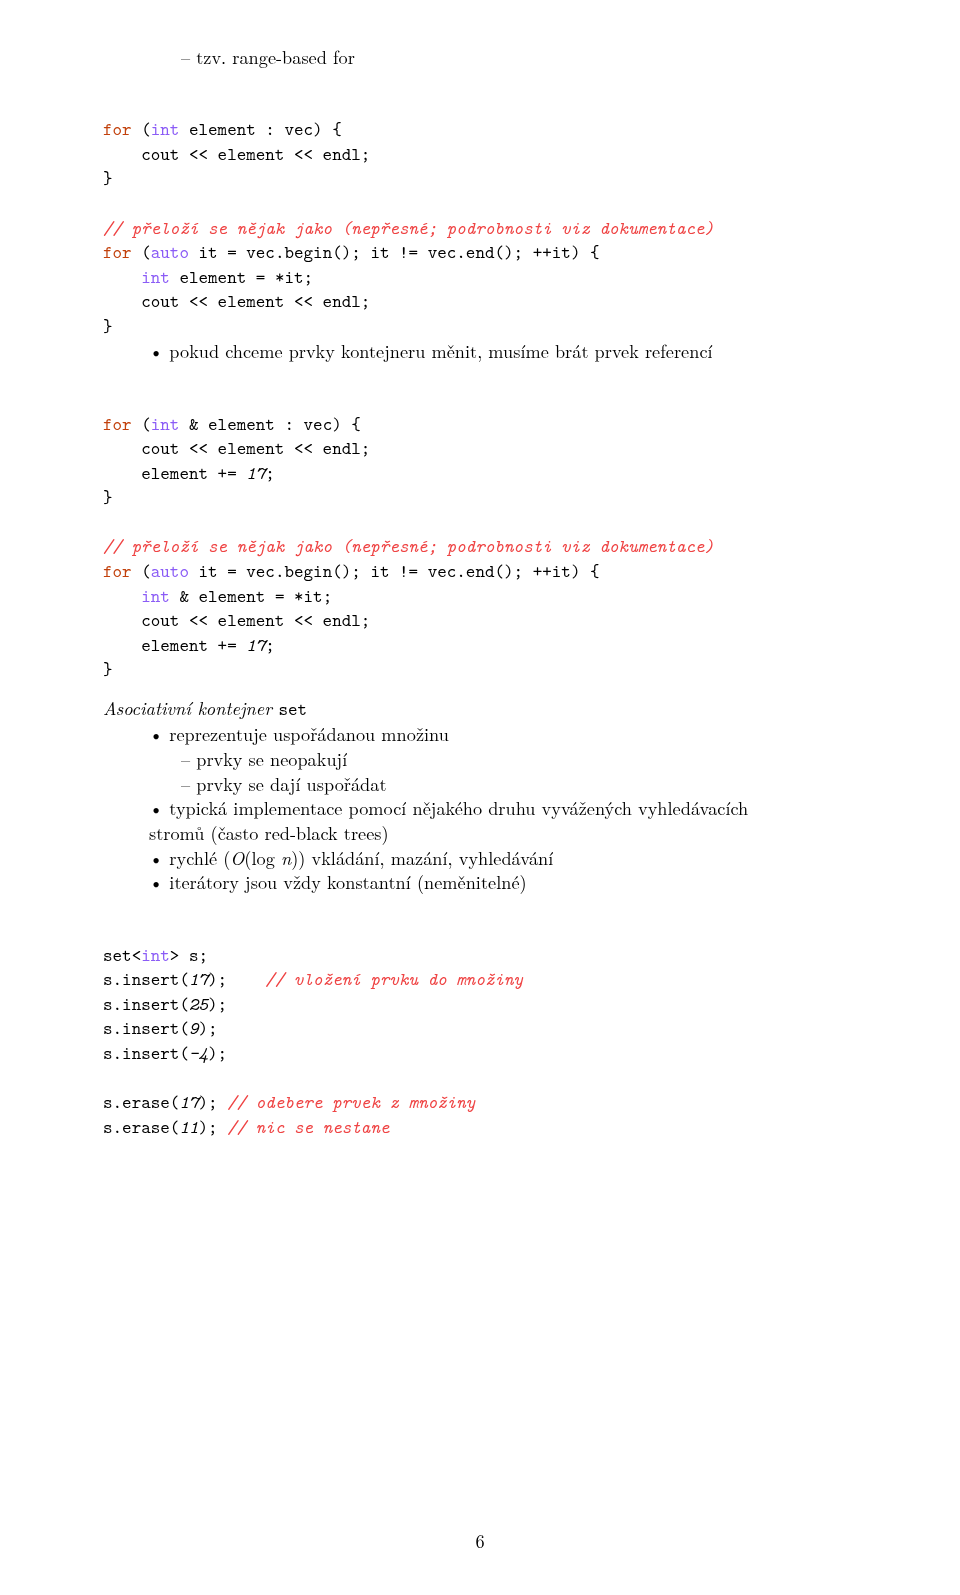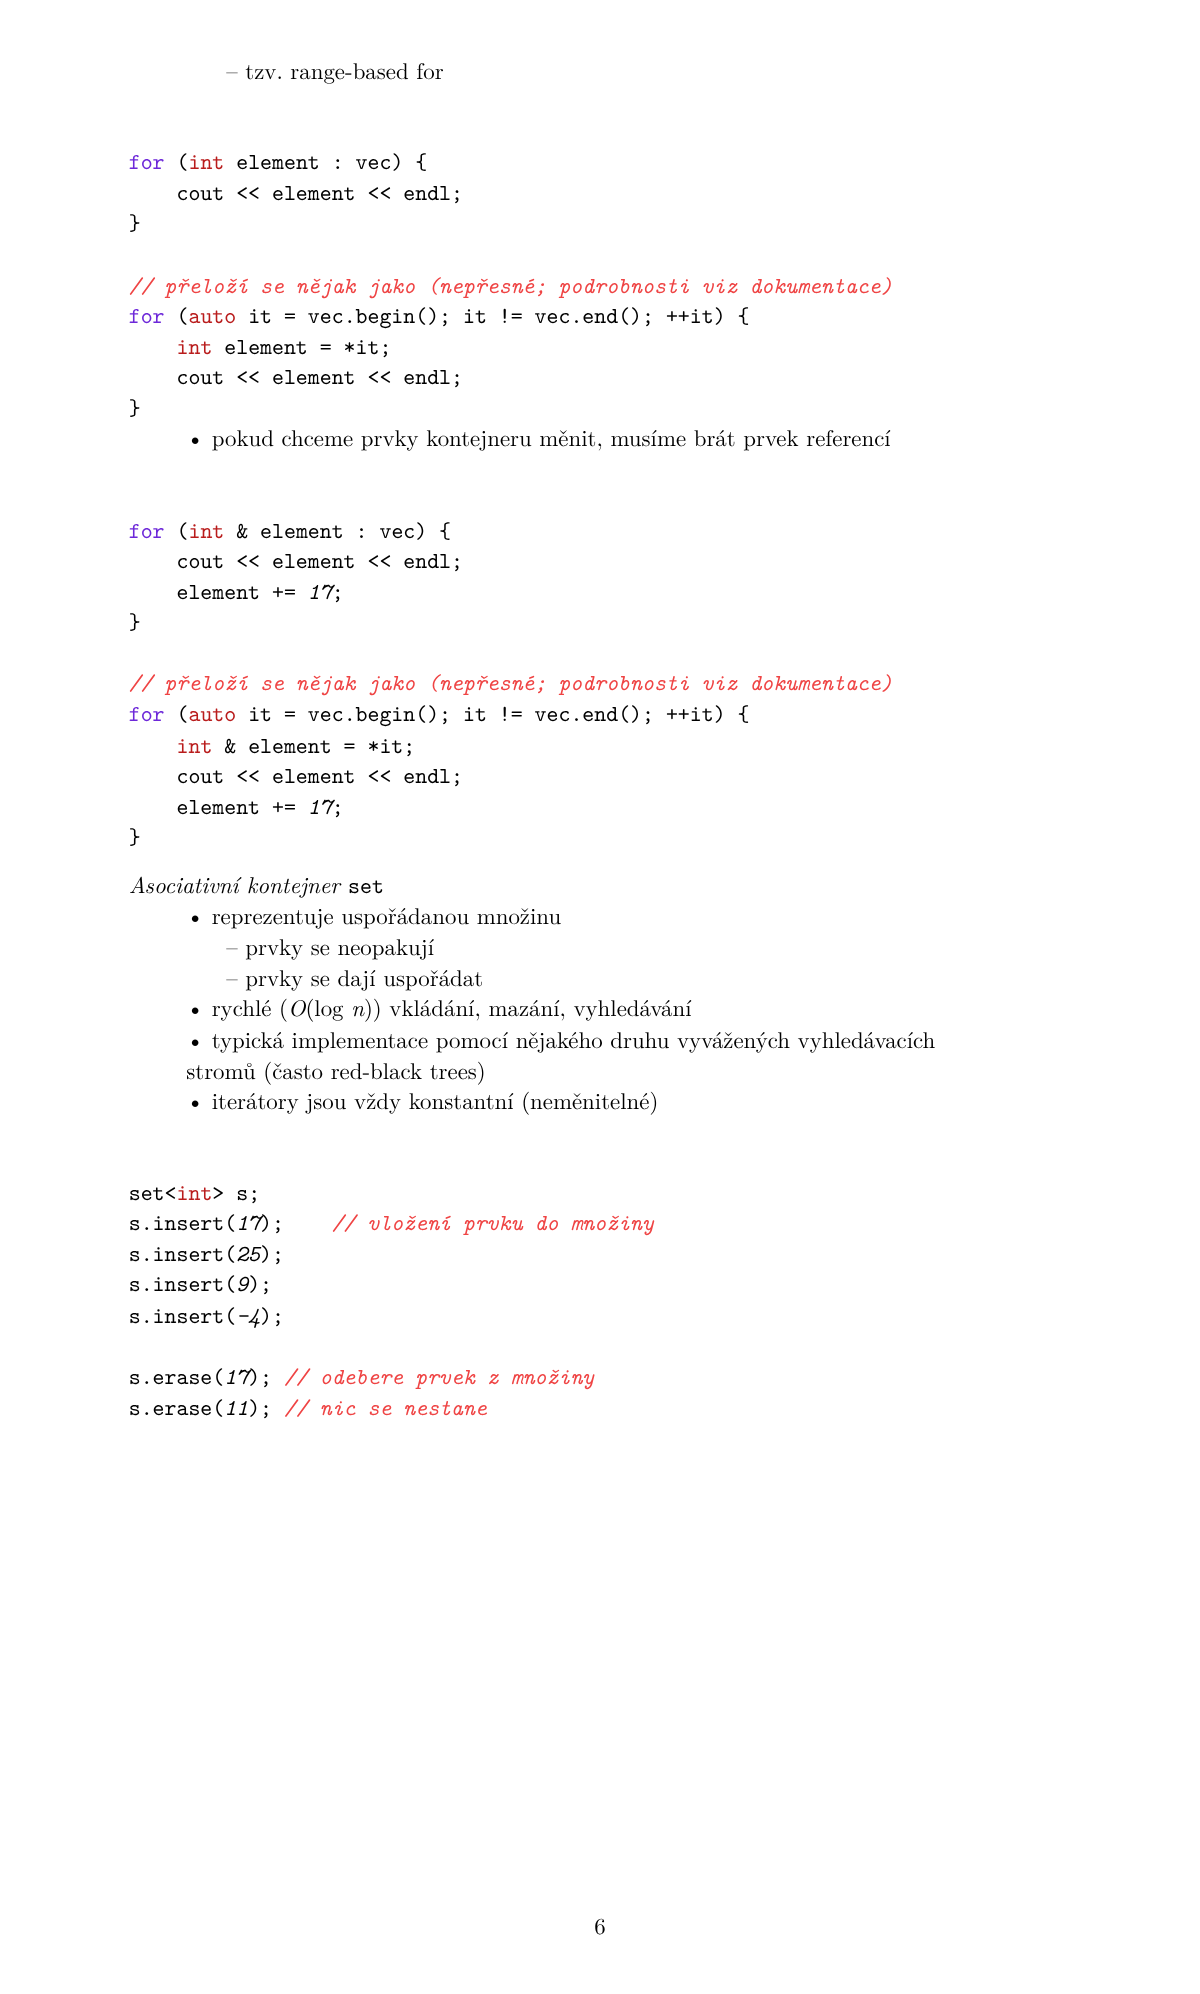--- a/index.html
+++ b/index.html
@@ -17,22 +17,22 @@
     padding: 44px 106px 0 103px;
     box-sizing: border-box;
     position: relative;
   }
   .mono {
     font-family: "CMU Typewriter Text", "Latin Modern Mono", "Courier New", monospace;
     font-size: 18.2px;
     white-space: pre;
     line-height: 1.35;
   }
-  .kw   { color: #6d28d9; }
-  .ty   { color: #b91c1c; }
+  .kw   { color: #c2410c; }
+  .ty   { color: #8b5cf6; }
   .num  { color: #000000; font-style: italic; }
   .cmt  { color: #ef4444; font-style: italic; }
   .code-block { margin-top: 24px; }
   .bullets { }
   .bul { padding-left: 46px; text-indent: 0; }
   .bul::before { content: "• "; }
   .dash { padding-left: 78px; }
   .dash::before { content: "– "; }
   .italic { font-style: italic; }
   .math { font-style: italic; }
@@ -81,24 +81,24 @@
 <span>}</span></div>
 
   <div style="margin-top:13px;">
     <span class="italic">Asociativní kontejner </span><span class="mono">set</span>
   </div>
 
   <div class="bullets">
     <div class="bul">reprezentuje uspořádanou množinu</div>
     <div class="dash">prvky se neopakují</div>
     <div class="dash">prvky se dají uspořádat</div>
+    <div class="bul">typická implementace pomocí nějakého druhu vyvážených vyhledávacích stromů (často red-black trees)</div>
     <div class="bul">
       <span>rychlé (</span><span class="math">O</span><span>(log </span><span class="math">n</span><span>)) vkládání, mazání, vyhledávání</span>
     </div>
-    <div class="bul">typická implementace pomocí nějakého druhu vyvážených vyhledávacích stromů (často red-black trees)</div>
     <div class="bul">iterátory jsou vždy konstantní (neměnitelné)</div>
   </div>
 
   <div class="mono code-block">
 <span>set&lt;</span><span class="ty">int</span><span>&gt; s;</span>
 <span>s.insert(</span><span class="num">17</span><span>);    </span><span class="cmt">// vložení prvku do množiny</span>
 <span>s.insert(</span><span class="num">25</span><span>);</span>
 <span>s.insert(</span><span class="num">9</span><span>);</span>
 <span>s.insert(</span><span class="num">-4</span><span>);</span>
 

